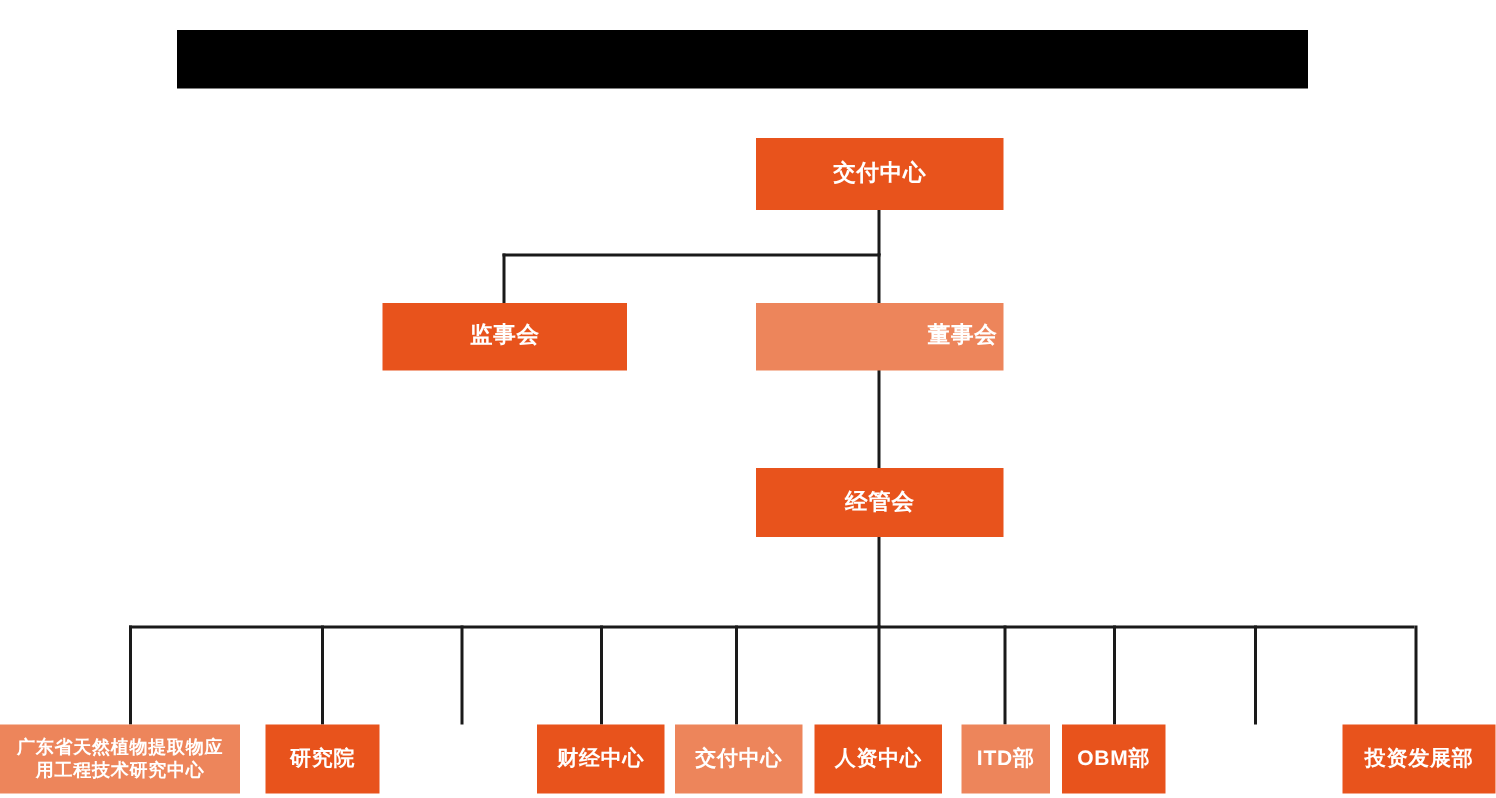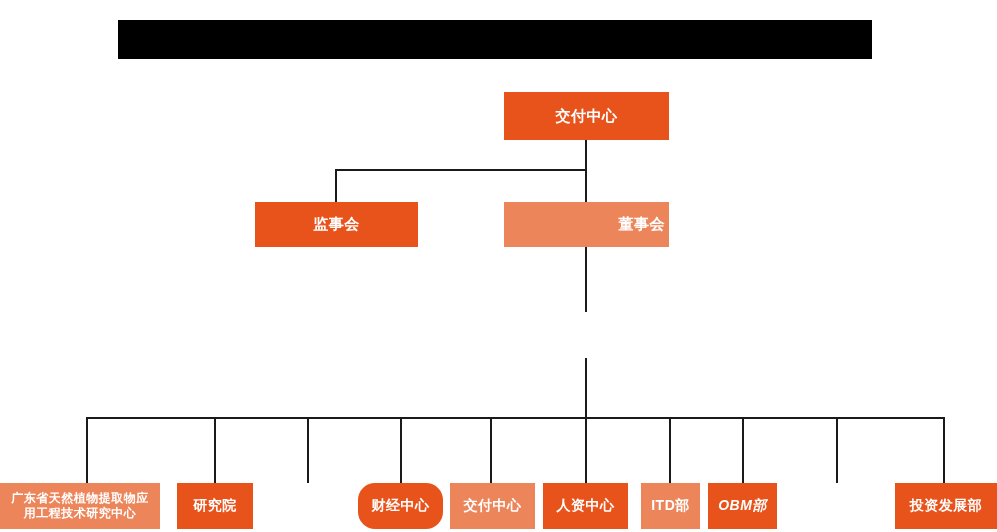--- a/index.html
+++ b/index.html
@@ -101,48 +101,51 @@
   </div>
 
   <div class="node dark" style="left:255px; top:202px; width:163px; height:45px; font-size:15px;">
     <span class="node-label">监事会</span>
   </div>
 
   <div class="node light" style="left:504px; top:202px; width:165px; height:45px; font-size:15px;text-align:right;">
     <span class="node-label">董事会</span>
   </div>
 
+  <div class="node dark" style="left:504px; top:312px; width:165px; height:46px; font-size:15px;">
+    <span class="node-label">经管会</span>
+  </div>
 
   <div class="node light" style="left:0px; top:483px; width:160px; height:46px; font-size:12px;">
     <span class="node-label">广东省天然植物提取物应
 用工程技术研究中心</span>
   </div>
 
   <div class="node dark" style="left:177px; top:483px; width:76px; height:46px; font-size:14px;">
     <span class="node-label">研究院</span>
   </div>
 
 
-  <div class="node dark" style="left:358px; top:483px; width:85px; height:46px; font-size:14px;border-radius:17px;">
+  <div class="node dark" style="left:358px; top:483px; width:85px; height:46px; font-size:14px;">
     <span class="node-label">财经中心</span>
   </div>
 
   <div class="node light" style="left:450px; top:483px; width:85px; height:46px; font-size:14px;">
     <span class="node-label">交付中心</span>
   </div>
 
   <div class="node dark" style="left:543px; top:483px; width:85px; height:46px; font-size:14px;">
     <span class="node-label">人资中心</span>
   </div>
 
   <div class="node light" style="left:641px; top:483px; width:59px; height:46px; font-size:14px;">
     <span class="node-label">ITD部</span>
   </div>
 
-  <div class="node dark" style="left:708px; top:483px; width:69px; height:46px; font-size:14px;font-style:italic;">
+  <div class="node dark" style="left:708px; top:483px; width:69px; height:46px; font-size:14px;">
     <span class="node-label">OBM部</span>
   </div>
 
 
   <div class="node dark" style="left:895px; top:483px; width:102px; height:46px; font-size:14px;">
     <span class="node-label">投资发展部</span>
   </div>
 
 </div>
 

